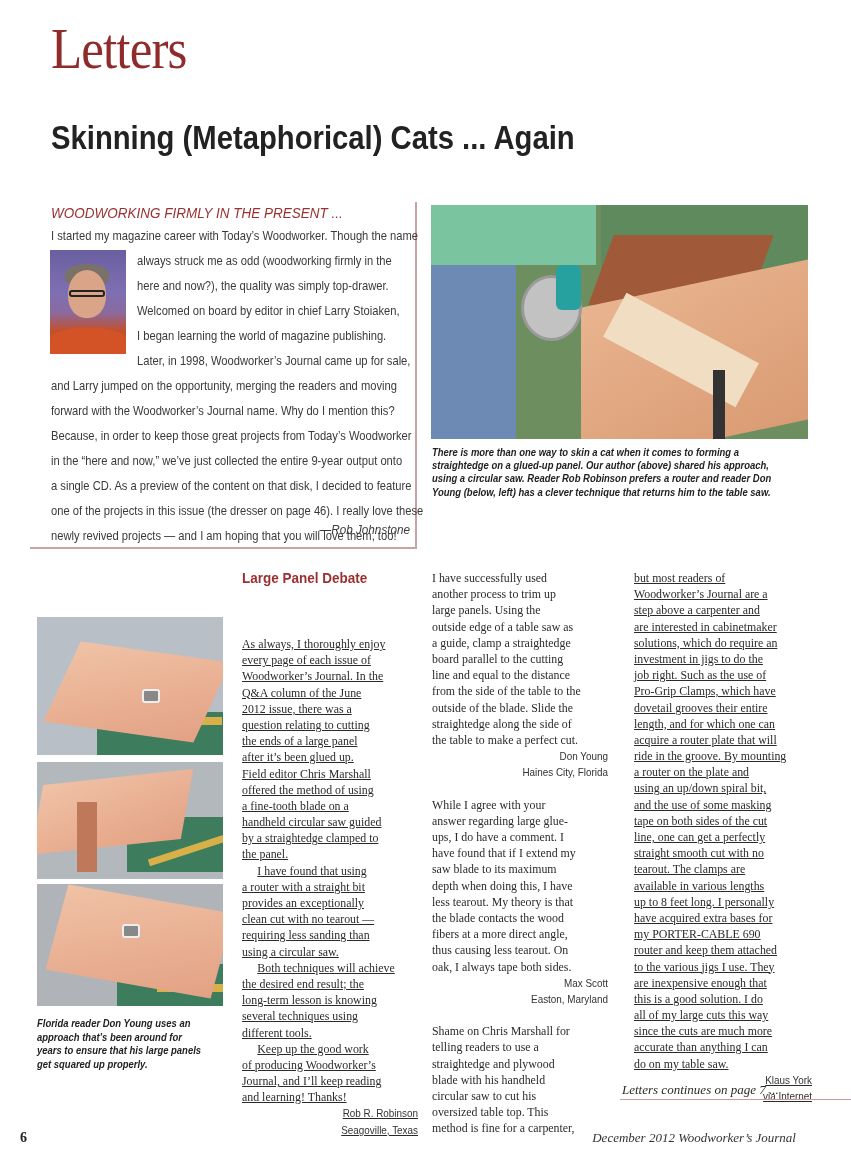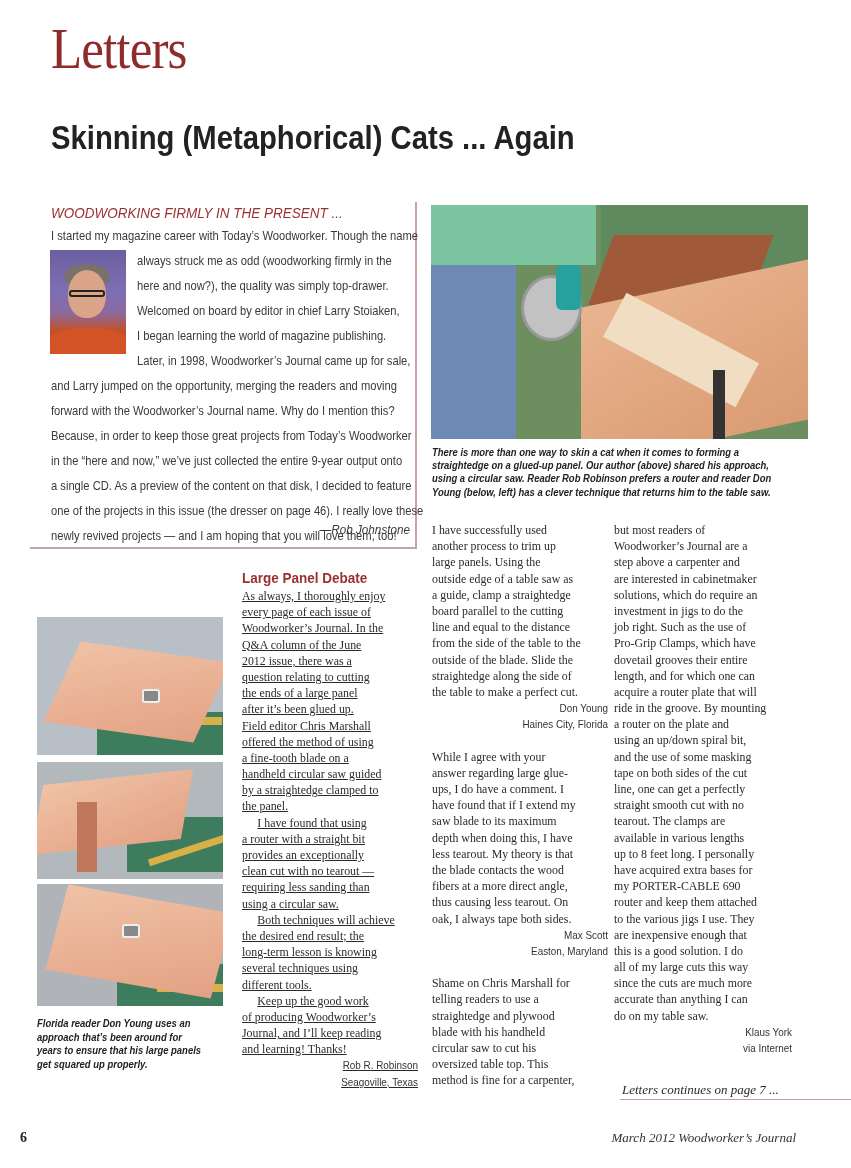--- a/index.html
+++ b/index.html
@@ -42,28 +42,28 @@
   .lp3 { top: 884px; height: 122px; background: #b0b4b8; }
   .lp .board { position: absolute; background: linear-gradient(160deg, #f0c2a6, #e3a184); }
   .lp .table { position: absolute; background: #3d7d5e; }
   .lp .rail { position: absolute; background: #d8b048; }
   .lp .tape { position: absolute; width: 14px; height: 10px; background: #888; border-radius: 3px; border: 2px solid #eee; }
 
   .left-caption { left: 37px; top: 1017px; width: 190px; font-family: "Liberation Sans", sans-serif; font-weight: bold; font-style: italic; font-size: 11px; line-height: 13.5px; color: #222; }
   .left-caption div { white-space: nowrap; transform: scaleX(0.86); transform-origin: left top; }
 
   
-  .col { font-family: "Liberation Serif", serif; font-size: 13.2px; line-height: 16.2px; color: #2a2a2a; }
+  .col { font-family: "Liberation Serif", serif; font-size: 13.2px; line-height: 16.2px; color: #2a2a2a; margin-top: 48px; }
   .col .ln { white-space: nowrap; height: 16.2px; transform: scaleX(0.9); transform-origin: left top; }
   .col .ind { padding-left: 17px; }
   .col .sig { font-family: "Liberation Sans", sans-serif; font-size: 11.5px; text-align: right; white-space: nowrap; height: 16.2px; transform: scaleX(0.86); transform-origin: right top; color: #333; }
   .col .gap { height: 16.2px; }
   .col1 { left: 242px; top: 588px; width: 176px; text-decoration: underline; }
   .col2 { left: 432px; top: 522px; width: 176px; }
-  .col3 { left: 614px; top: 522px; width: 178px; }
+  .col3 { left: 634px; top: 522px; width: 178px; text-decoration: underline; }
   .col-head { left: 242px; top: 569px; font-family: "Liberation Sans", sans-serif; font-weight: bold; font-size: 15px; color: #9a3030; white-space: nowrap; transform: scaleX(0.9); transform-origin: left top; }
 
   .continues { left: 622px; top: 1082px; font-family: "Liberation Serif", serif; font-style: italic; font-size: 13px; color: #2a2a2a; white-space: nowrap; }
   .continues-rule { left: 620px; top: 1099px; width: 231px; height: 1px; background: #c79c9c; }
 
   .folio { left: 20px; top: 1130px; font-family: "Liberation Serif", serif; font-weight: bold; font-size: 14px; color: #222; }
   .footer-pub { left: 560px; top: 1130px; width: 236px; text-align: right; font-family: "Liberation Serif", serif; font-style: italic; font-size: 13px; color: #333; white-space: nowrap; }
 </style>
 </head>
 <body>
@@ -241,13 +241,13 @@
     <div class="ln">accurate than anything I can</div>
     <div class="ln">do on my table saw.</div>
     <div class="sig">Klaus York</div>
     <div class="sig">via Internet</div>
   </div>
 
 <div class="abs continues">Letters continues on page 7 ...</div>
 <div class="abs continues-rule"></div>
 
 <div class="abs folio">6</div>
-<div class="abs footer-pub">March 2012   Woodworker’s Journal</div>
+<div class="abs footer-pub">December 2012   Woodworker’s Journal</div>
 
 </body></html>

